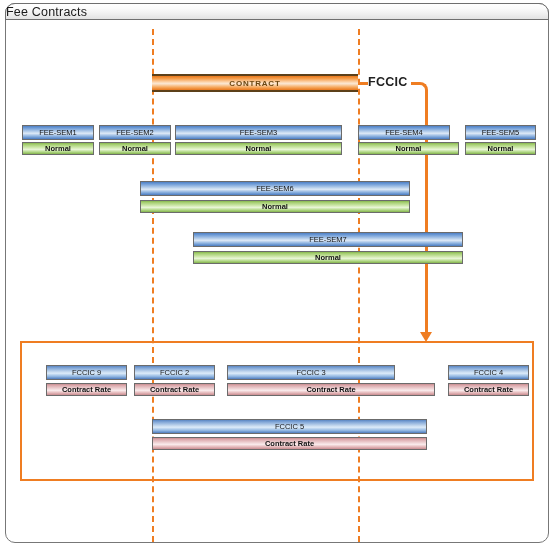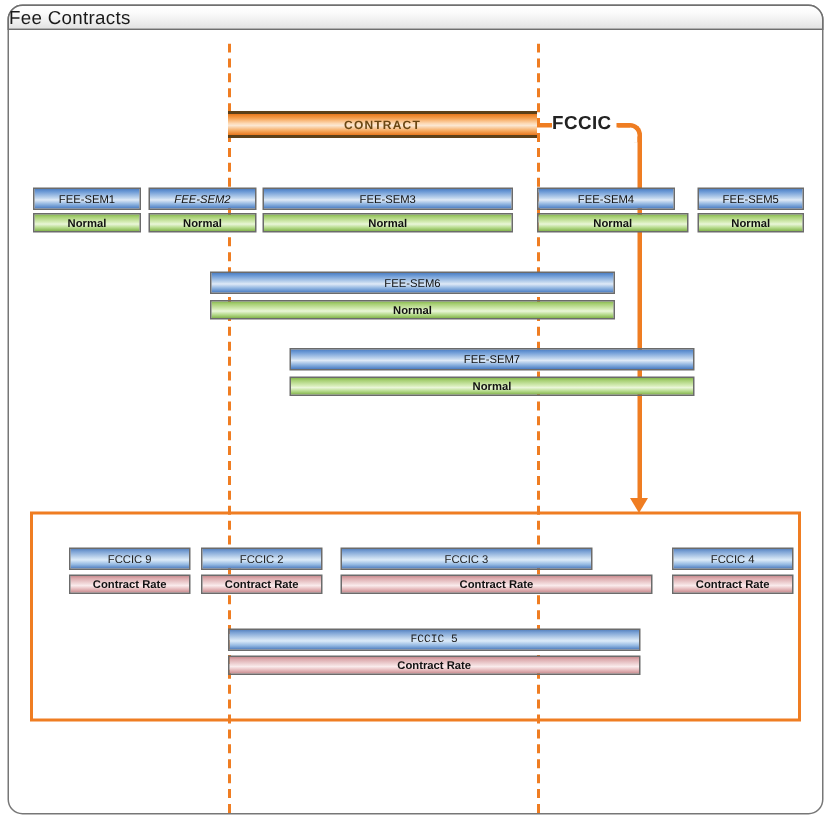--- a/index.html
+++ b/index.html
@@ -211,21 +211,21 @@
       <div>
         <div class="bar bar-blue" style="left:16px; top:96px; width:72px;">
           <span class="bar-label">FEE-SEM1</span>
         </div>
         <div class="bar bar-green" style="left:16px; top:113px; width:72px;">
           <span class="bar-label">Normal</span>
         </div>
       </div>
 
       <div>
-        <div class="bar bar-blue" style="left:93px; top:96px; width:72px;font-style:italic;">
+        <div class="bar bar-blue" style="left:93px; top:96px; width:72px;">
           <span class="bar-label">FEE-SEM2</span>
         </div>
         <div class="bar bar-green" style="left:93px; top:113px; width:72px;">
           <span class="bar-label">Normal</span>
         </div>
       </div>
 
       <div>
         <div class="bar bar-blue" style="left:169px; top:96px; width:167px;">
           <span class="bar-label">FEE-SEM3</span>
@@ -305,21 +305,21 @@
       <div>
         <div class="bar bar-blue-dark" style="left:426px; top:22px; width:81px;">
           <span class="bar-label">FCCIC 4</span>
         </div>
         <div class="bar bar-pink" style="left:426px; top:40px; width:81px;">
           <span class="bar-label">Contract Rate</span>
         </div>
       </div>
 
       <div>
-        <div class="bar bar-blue-dark" style="left:130px; top:76px; width:275px;font-family:Liberation Mono, monospace;">
+        <div class="bar bar-blue-dark" style="left:130px; top:76px; width:275px;">
           <span class="bar-label">FCCIC 5</span>
         </div>
         <div class="bar bar-pink" style="left:130px; top:94px; width:275px;">
           <span class="bar-label">Contract Rate</span>
         </div>
       </div>
 
     </div>
 
   </div>

